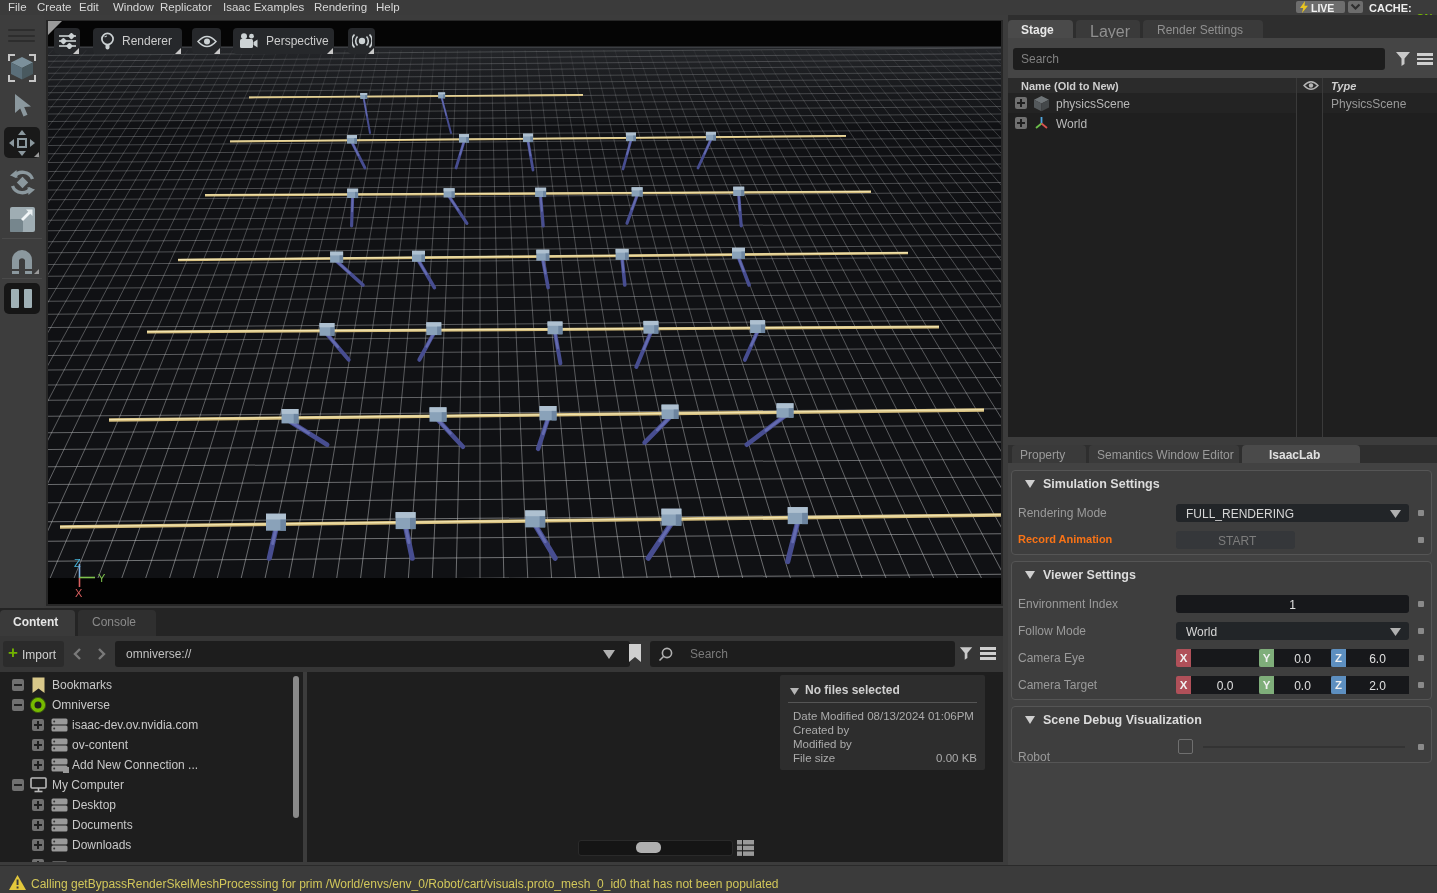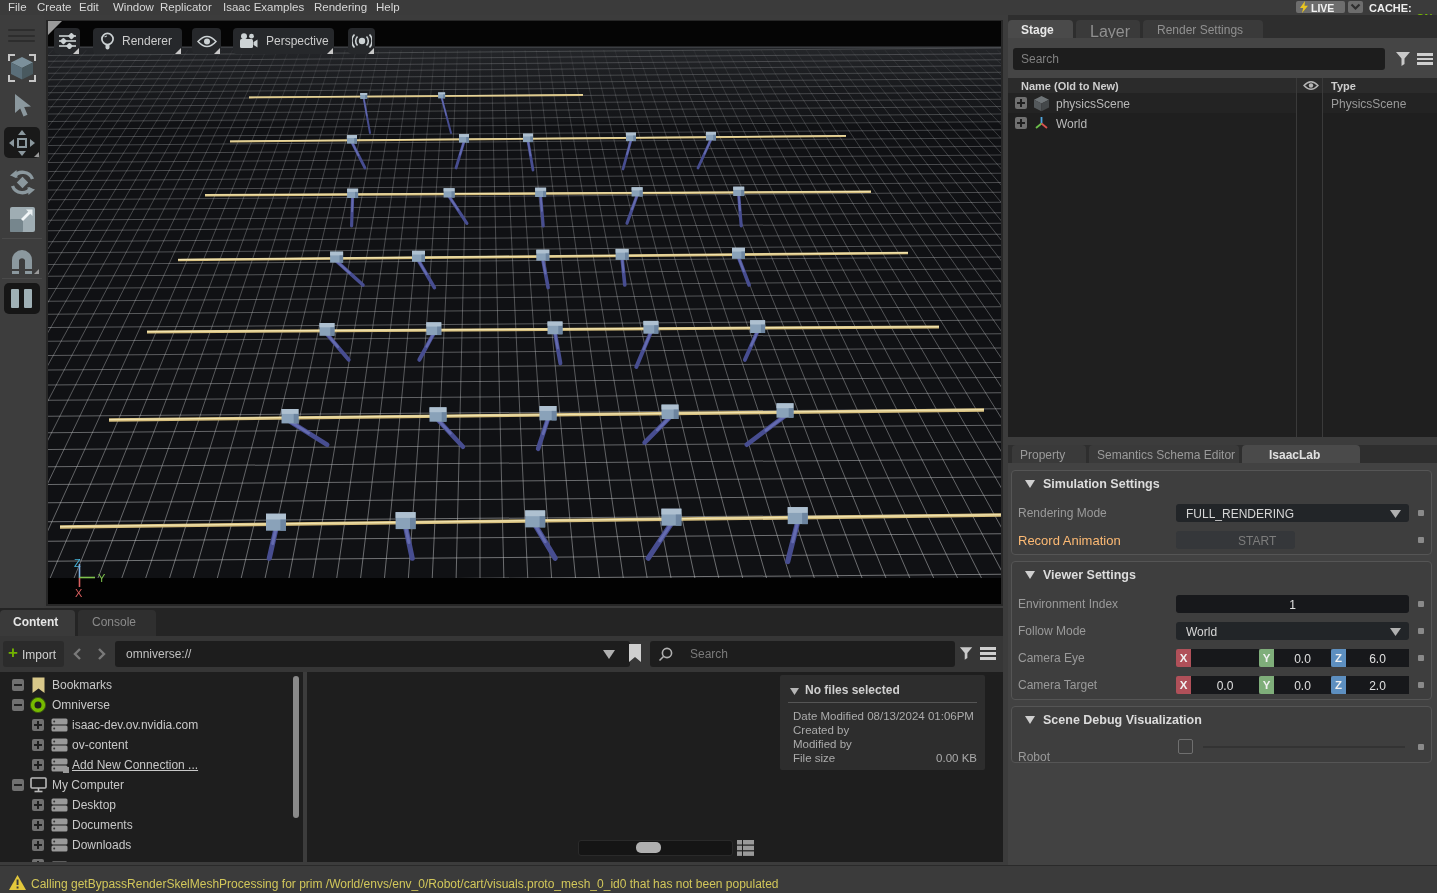--- a/index.html
+++ b/index.html
@@ -504,21 +504,21 @@
 <div class="abs" style="left:1417px;top:53.0px;width:16px;height:2.5px;background:#cfcfcf;"></div>
 <div class="abs" style="left:1417px;top:57.5px;width:16px;height:2.5px;background:#cfcfcf;"></div>
 <div class="abs" style="left:1417px;top:62.0px;width:16px;height:2.5px;background:#cfcfcf;"></div>
 <div class="abs" style="left:1008px;top:78px;width:429px;height:359px;background:#1f1f1f;"></div>
 <div class="abs" style="left:1008px;top:78px;width:429px;height:15px;background:#2b2b2b;"></div>
 <div class="txt" style="left:1021px;top:79.5px;font-size:11px;color:#cfcfcf;font-weight:bold;">Name (Old to New)</div>
 <svg class="abs" style="left:1303px;top:80px" width="16" height="11" viewBox="0 0 16 11">
 <path d="M1 5.5 Q 8 -2 15 5.5 Q 8 13 1 5.5 Z" fill="none" stroke="#b5b5b5" stroke-width="1.4"></path>
 <circle cx="8" cy="5.5" r="2.2" fill="#b5b5b5"></circle>
   </svg>
-<div class="txt" style="left:1331px;top:79.5px;font-size:11px;color:#cfcfcf;font-weight:bold;">Type</div>
+<div class="txt" style="left:1331px;top:79.5px;font-size:11px;color:#cfcfcf;font-weight:bold;font-style:italic;">Type</div>
 <div class="abs" style="left:1296px;top:78px;width:1px;height:359px;background:#3a3a3a;"></div>
 <div class="abs" style="left:1322px;top:78px;width:1px;height:359px;background:#3a3a3a;"></div>
 <div class="abs" style="left:1008px;top:93px;width:288px;height:20px;background:#232323;"></div>
 <div class="abs" style="left:1323px;top:93px;width:114px;height:20px;background:#232323;"></div>
 <div class="abs" style="left:1015px;top:97px;width:12px;height:12px;background:#707070;border-radius:2px;"></div>
 <div class="abs" style="left:1017px;top:102px;width:8px;height:2px;background:#1f1f1f;"></div>
 <div class="abs" style="left:1020px;top:99px;width:2px;height:8px;background:#1f1f1f;"></div>
 <div class="abs" style="left:1015px;top:117px;width:12px;height:12px;background:#707070;border-radius:2px;"></div>
 <div class="abs" style="left:1017px;top:122px;width:8px;height:2px;background:#1f1f1f;"></div>
 <div class="abs" style="left:1020px;top:119px;width:2px;height:8px;background:#1f1f1f;"></div>
@@ -533,39 +533,39 @@
 <line x1="7.5" y1="7.5" x2="7.5" y2="1" stroke="#4fa8e0" stroke-width="1.8"></line>
 <line x1="7.5" y1="7.5" x2="2" y2="12" stroke="#6cc04a" stroke-width="1.8"></line>
 <line x1="7.5" y1="7.5" x2="13" y2="12" stroke="#d9534f" stroke-width="1.8"></line>
   </svg>
 <div class="txt" style="left:1056px;top:116.5px;font-size:12px;color:#b9b9b9;font-weight:normal;">World</div>
 <div class="abs" style="left:1008px;top:437px;width:429px;height:8px;background:#3c3c3c;"></div>
 <div class="abs" style="left:1008px;top:445px;width:429px;height:18px;background:#2e2e2e;"></div>
 <div class="abs" style="left:1012px;top:445px;width:74px;height:18px;background:#3a3a3a;border-radius:4px 4px 0 0;"></div>
 <div class="txt" style="left:1020px;top:448px;font-size:12px;color:#9a9a9a;font-weight:normal;">Property</div>
 <div class="abs" style="left:1089px;top:445px;width:150px;height:18px;background:#3a3a3a;border-radius:4px 4px 0 0;"></div>
-<div class="txt" style="left:1097px;top:448px;font-size:12px;color:#9a9a9a;font-weight:normal;">Semantics Schema Editor</div>
+<div class="txt" style="left:1097px;top:448px;font-size:12px;color:#9a9a9a;font-weight:normal;">Semantics Window Editor</div>
 <div class="abs" style="left:1242px;top:445px;width:118px;height:18px;background:#4a4a4a;border-radius:4px 4px 0 0;"></div>
 <div class="txt" style="left:1269px;top:448px;font-size:12px;color:#e0e0e0;font-weight:bold;">IsaacLab</div>
 <div class="abs" style="left:1008px;top:463px;width:429px;height:402px;background:#424242;"></div>
 <div class="abs" style="left:1011px;top:470px;width:421px;height:85px;background:#3e3e3e;border:1px solid #555555;border-radius:4px;"></div>
 <svg class="abs" style="left:1025px;top:480px" width="10" height="8">
     <polygon points="0,0 10,0 5,8" fill="#cfcfcf"></polygon>
   </svg>
 <div class="txt" style="left:1043px;top:477px;font-size:12.5px;color:#dcdcdc;font-weight:bold;">Simulation Settings</div>
 <div class="txt" style="left:1018px;top:506px;font-size:12px;color:#9a9a9a;font-weight:normal;">Rendering Mode</div>
 <div class="abs" style="left:1176px;top:504px;width:233px;height:18px;background:#222528;border-radius:3px;"></div>
 <div class="txt" style="left:1186px;top:507px;font-size:12px;color:#d6d6d6;font-weight:normal;">FULL_RENDERING</div>
 <svg class="abs" style="left:1390px;top:510px" width="11" height="8">
     <polygon points="0,0 11,0 5.5,8" fill="#b0b0b0"></polygon>
   </svg>
 <div class="abs" style="left:1418px;top:510px;width:6px;height:6px;background:#8a8a8a;border-radius:1px;"></div>
-<div class="txt" style="left:1018px;top:533px;font-size:13px;color:#fdba74;font-weight:normal;">Record Animation</div>
+<div class="txt" style="left:1018px;top:533px;font-size:11px;color:#f97316;font-weight:bold;">Record Animation</div>
 <div class="abs" style="left:1176px;top:531px;width:119px;height:18px;background:#35373a;border-radius:3px;"></div>
-<div class="txt" style="left:1218px;top:534px;font-size:12px;color:#7d7d7d;font-weight:normal;margin-left:20px;">START</div>
+<div class="txt" style="left:1218px;top:534px;font-size:12px;color:#7d7d7d;font-weight:normal;">START</div>
 <div class="abs" style="left:1418px;top:537px;width:6px;height:6px;background:#8a8a8a;border-radius:1px;"></div>
 <div class="abs" style="left:1011px;top:561px;width:421px;height:139px;background:#3e3e3e;border:1px solid #555555;border-radius:4px;"></div>
 <svg class="abs" style="left:1025px;top:571px" width="10" height="8">
     <polygon points="0,0 10,0 5,8" fill="#cfcfcf"></polygon>
   </svg>
 <div class="txt" style="left:1043px;top:568px;font-size:12.5px;color:#dcdcdc;font-weight:bold;">Viewer Settings</div>
 <div class="txt" style="left:1018px;top:597px;font-size:12px;color:#9a9a9a;font-weight:normal;">Environment Index</div>
 <div class="abs" style="left:1176px;top:595px;width:233px;height:18px;background:#17181b;border-radius:3px;"></div>
 <div class="txt" style="left:1176px;top:598px;font-size:12px;color:#e0e0e0;font-weight:normal;width:233px;text-align:center;">1</div>
 <div class="abs" style="left:1418px;top:601px;width:6px;height:6px;background:#8a8a8a;border-radius:1px;"></div>
@@ -687,21 +687,21 @@
 <div class="abs" style="left:32px;top:759px;width:12px;height:12px;background:#707070;border-radius:2px;"></div>
 <div class="abs" style="left:34px;top:764px;width:8px;height:2px;background:#1f1f1f;"></div>
 <div class="abs" style="left:37px;top:761px;width:2px;height:8px;background:#1f1f1f;"></div>
 <svg class="abs" style="left:51px;top:758px" width="17" height="14" viewBox="0 0 17 14">
 <rect x="0.5" y="0.5" width="16" height="6" rx="1.5" fill="#9a9a9a"></rect>
 <rect x="0.5" y="7.5" width="16" height="6" rx="1.5" fill="#9a9a9a"></rect>
 <circle cx="3.2" cy="3.5" r="1" fill="#333"></circle>
     <circle cx="3.2" cy="10.5" r="1" fill="#333"></circle>
   </svg>
 <div class="abs" style="left:63px;top:767px;width:6px;height:6px;background:#9a9a9a"></div>
-<div class="txt" style="left:72px;top:758px;font-size:12px;color:#c8c8c8;font-weight:normal;text-decoration:underline;">Add New Connection ...</div>
+<div class="txt" style="left:72px;top:758px;font-size:12px;color:#c8c8c8;font-weight:normal;">Add New Connection ...</div>
 <div class="abs" style="left:12px;top:779px;width:12px;height:12px;background:#707070;border-radius:2px;"></div>
 <div class="abs" style="left:14px;top:784px;width:8px;height:2px;background:#1f1f1f;"></div>
 <svg class="abs" style="left:30px;top:777px" width="17" height="16" viewBox="0 0 17 16">
 <rect x="1" y="1" width="15" height="10" rx="1" fill="none" stroke="#b9b9b9" stroke-width="1.6"></rect>
 <line x1="8.5" y1="11" x2="8.5" y2="14" stroke="#b9b9b9" stroke-width="1.6"></line>
 <line x1="4.5" y1="14.5" x2="12.5" y2="14.5" stroke="#b9b9b9" stroke-width="1.6"></line>
   </svg>
 <div class="txt" style="left:52px;top:778px;font-size:12px;color:#c8c8c8;font-weight:normal;">My Computer</div>
 <div class="abs" style="left:32px;top:799px;width:12px;height:12px;background:#707070;border-radius:2px;"></div>
 <div class="abs" style="left:34px;top:804px;width:8px;height:2px;background:#1f1f1f;"></div>

